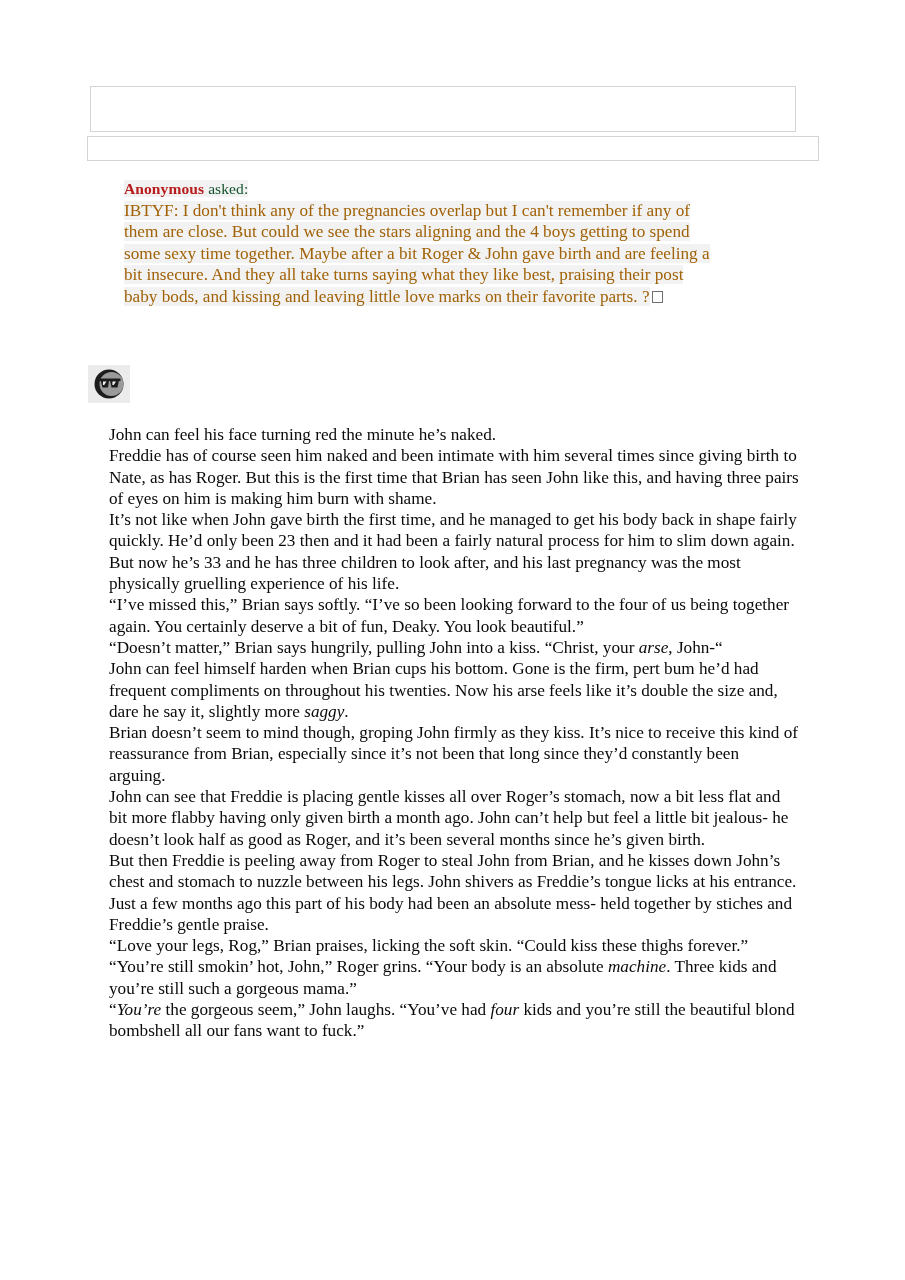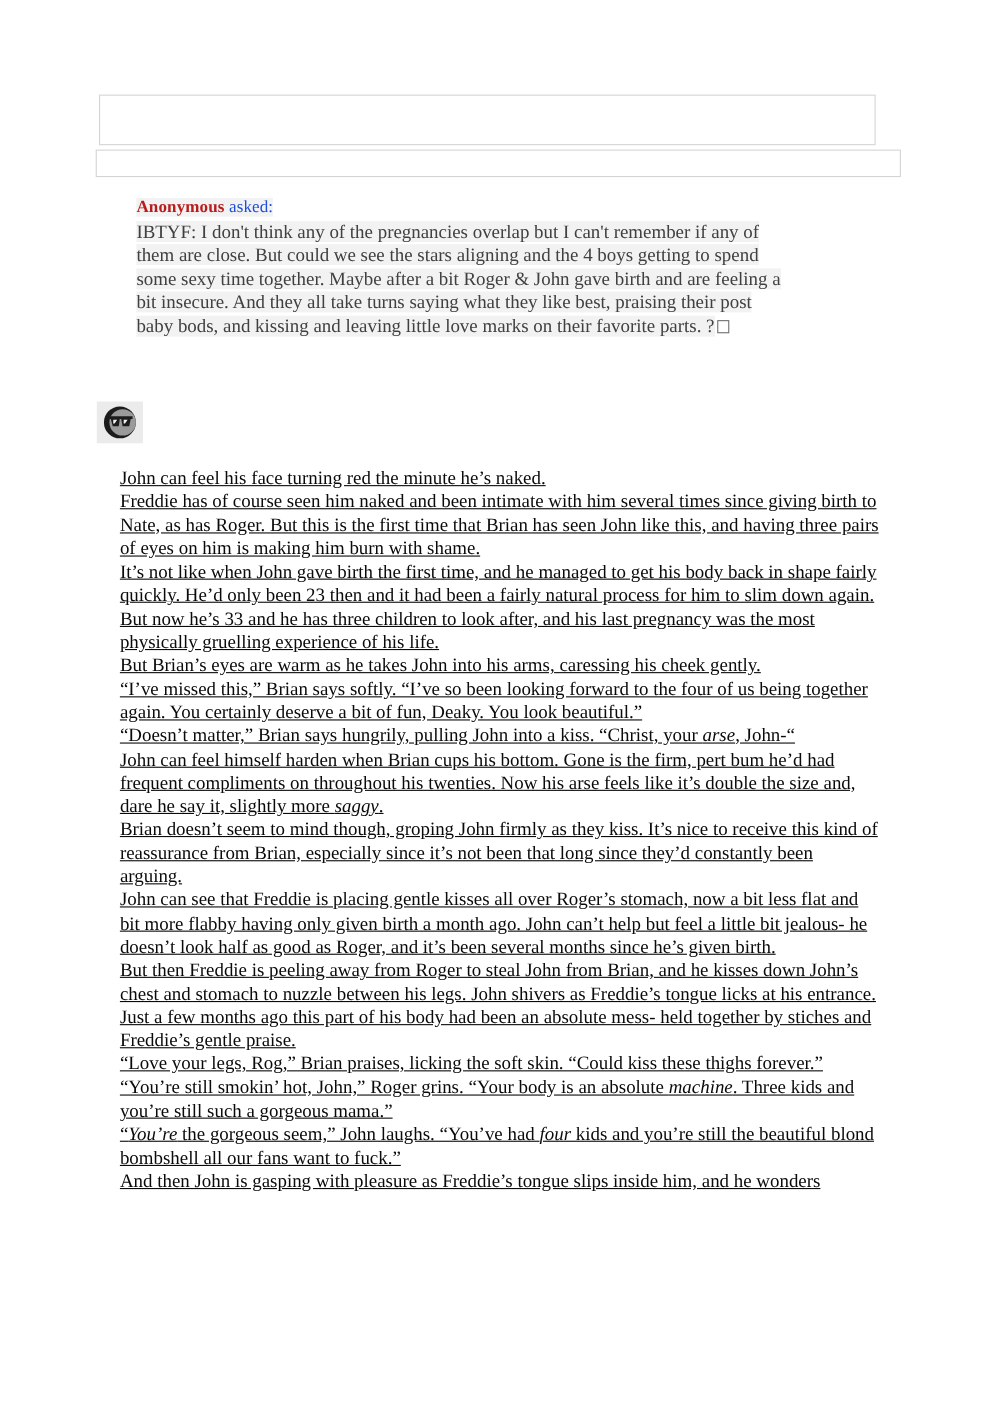--- a/index.html
+++ b/index.html
@@ -59,26 +59,26 @@
     background: #f2f2f2;
     display: inline;
     box-decoration-break: clone;
     -webkit-box-decoration-break: clone;
   }
   .ask-asker {
     font-weight: bold;
     color: #b91c1c;
   }
   .ask-verb {
-    color: #1d4ed8;
+    color: #14532d;
   }
   .ask-body {
     font-size: 17.2px;
     line-height: 21.4px;
-    color: #404040;
+    color: #a16207;
     margin-top: 1px;
   }
   .ask-body .hl {
     background: #f2f2f2;
     box-decoration-break: clone;
     -webkit-box-decoration-break: clone;
   }
   .tofu {
     display: inline-block;
     width: 11px;
@@ -110,21 +110,20 @@
     top: 424px;
     width: 690px;
     font-size: 17.2px;
     line-height: 21.3px;
     color: #0a0a0a;
     text-align: left;
   }
   .post-body p {
     margin: 0;
     padding: 0;
-    text-decoration: underline;
   }
   .post-body em { font-style: italic; margin-top: 44px; }
 </style>
 </head>
 <body>
 
 <div class="page">
 
   <div class="box-top"></div>
   <div class="box-second"></div>
@@ -145,26 +144,24 @@
       <path d="M18 12 L27 12 L25.5 19.5 L19.5 19.5 Z" fill="#1c1c1c"></path>
       <path d="M11 13.5 L14.5 13.5 L12.2 17 L10.9 17 Z" fill="#f2f2f2"></path>
       <path d="M20.5 13.5 L24 13.5 L21.7 17 L20.4 17 Z" fill="#f2f2f2"></path>
     </svg>
   </div>
 
   <div class="post-body">
       <p><span>John can feel his face turning red the minute he’s naked.</span></p>
       <p><span>Freddie has of course seen him naked and been intimate with him several times since giving birth to Nate, as has Roger. But this is the first time that Brian has seen John like this, and having three pairs of eyes on him is making him burn with shame.</span></p>
       <p><span>It’s not like when John gave birth the first time, and he managed to get his body back in shape fairly quickly. He’d only been 23 then and it had been a fairly natural process for him to slim down again. But now he’s 33 and he has three children to look after, and his last pregnancy was the most physically gruelling experience of his life.</span></p>
-      <p><span>But Brian’s eyes are warm as he takes John into his arms, caressing his cheek gently.</span></p>
       <p><span>“I’ve missed this,” Brian says softly. “I’ve so been looking forward to the four of us being together again. You certainly deserve a bit of fun, Deaky. You look beautiful.”</span></p>
       <p><span>“Doesn’t matter,” Brian says hungrily, pulling John into a kiss. “Christ, your </span><em>arse</em><span>, John-“</span></p>
       <p><span>John can feel himself harden when Brian cups his bottom. Gone is the firm, pert bum he’d had frequent compliments on throughout his twenties. Now his arse feels like it’s double the size and, dare he say it, slightly more </span><em>saggy</em><span>.</span></p>
       <p><span>Brian doesn’t seem to mind though, groping John firmly as they kiss. It’s nice to receive this kind of reassurance from Brian, especially since it’s not been that long since they’d constantly been arguing.</span></p>
       <p><span>John can see that Freddie is placing gentle kisses all over Roger’s stomach, now a bit less flat and bit more flabby having only given birth a month ago. John can’t help but feel a little bit jealous- he doesn’t look half as good as Roger, and it’s been several months since he’s given birth.</span></p>
       <p><span>But then Freddie is peeling away from Roger to steal John from Brian, and he kisses down John’s chest and stomach to nuzzle between his legs. John shivers as Freddie’s tongue licks at his entrance. Just a few months ago this part of his body had been an absolute mess- held together by stiches and Freddie’s gentle praise.</span></p>
       <p><span>“Love your legs, Rog,” Brian praises, licking the soft skin. “Could kiss these thighs forever.”</span></p>
       <p><span>“You’re still smokin’ hot, John,” Roger grins. “Your body is an absolute </span><em>machine</em><span>. Three kids and you’re still such a gorgeous mama.”</span></p>
       <p><span>“</span><em>You’re</em><span> the gorgeous seem,” John laughs. “You’ve had </span><em>four</em><span> kids and you’re still the beautiful blond bombshell all our fans want to fuck.”</span></p>
-      <p><span>And then John is gasping with pleasure as Freddie’s tongue slips inside him, and he wonders</span></p>
     </div>
 
 </div>
 
 </body></html>

